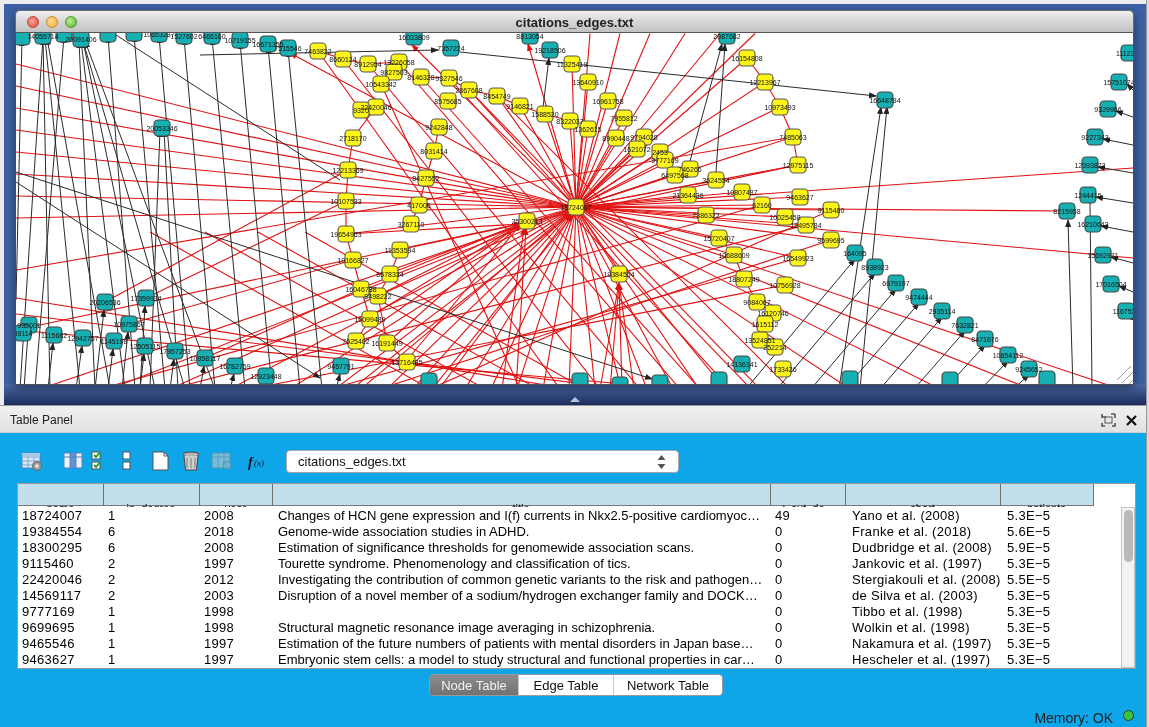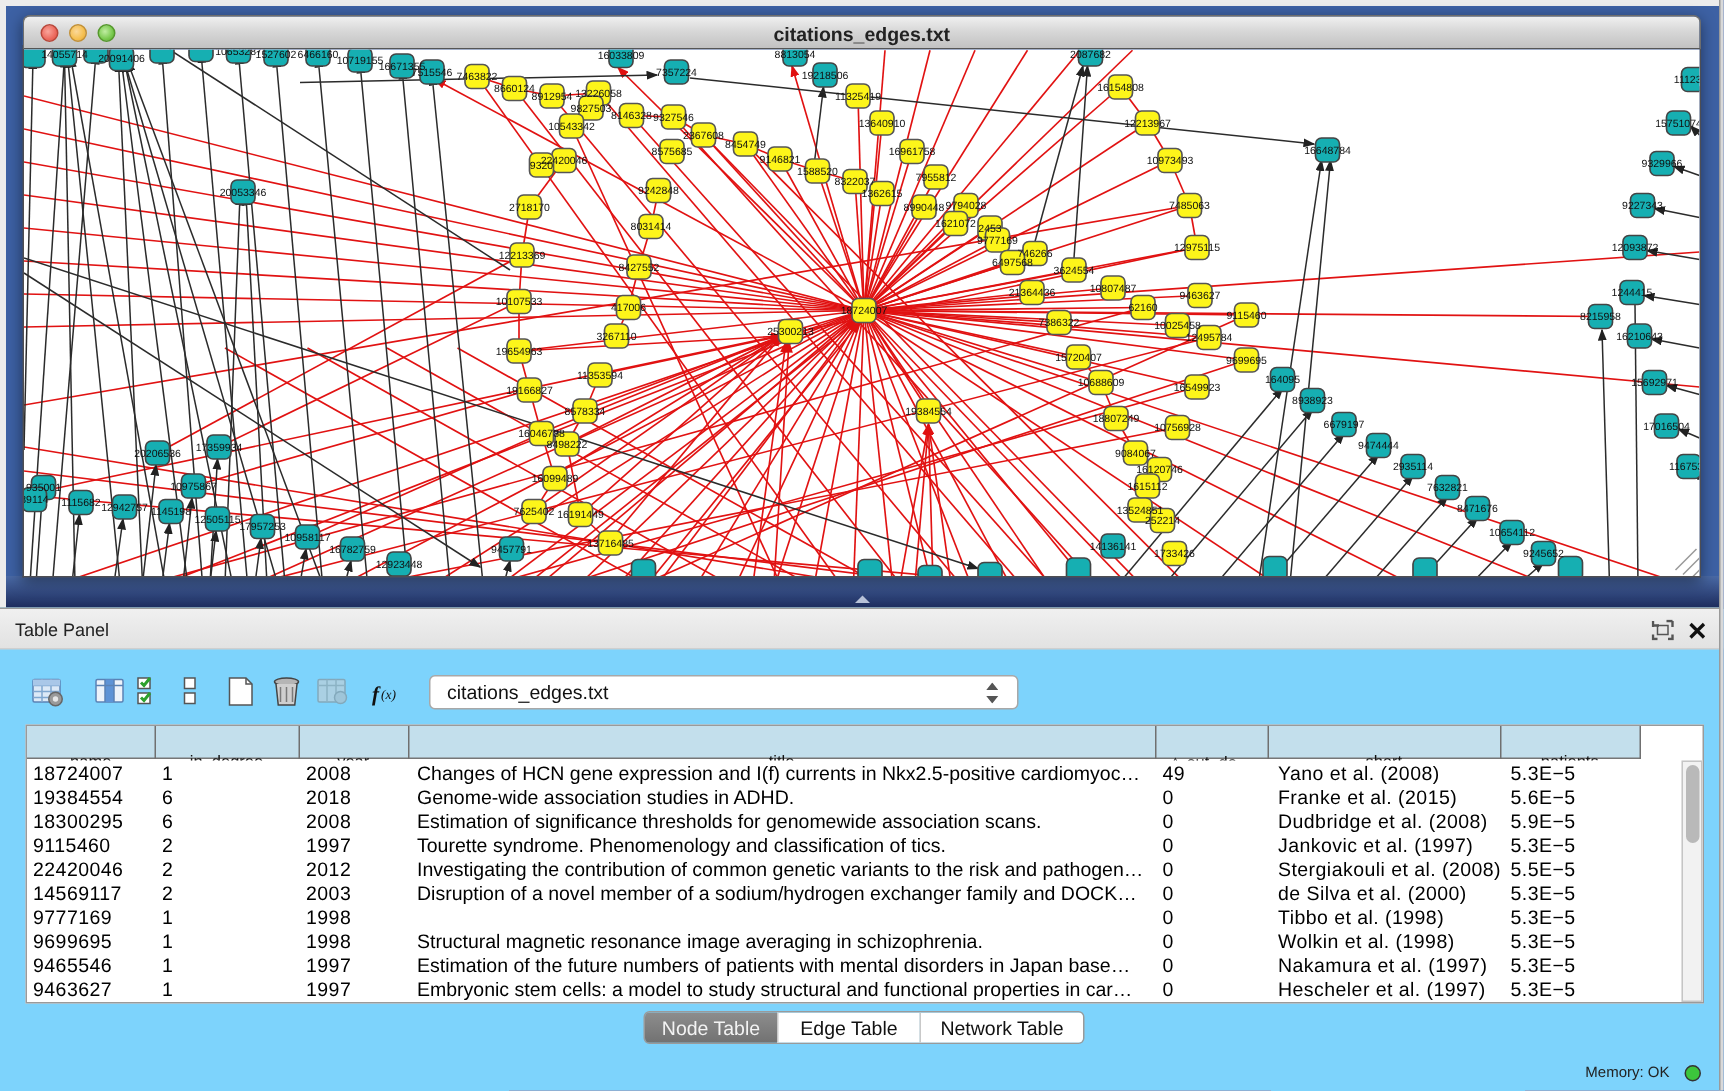--- a/index.html
+++ b/index.html
@@ -9,21 +9,21 @@
 #deskband { position:absolute; left:4px; top:384px; width:1142px; height:21px;
   background:linear-gradient(#4a6aa6,#1d2c5d); }
 #win { position:absolute; left:15px; top:10px; width:1119px; height:375px;
   border-radius:5px 5px 0 0; box-shadow:0 3px 10px rgba(0,0,0,.45); }
 #titlebar { position:absolute; left:0; top:0; width:100%; height:23px;
   background:linear-gradient(#f0f0f0,#d8d8d8 45%,#c2c2c2);
   border:1px solid #6d6d6d; border-bottom:1px solid #555; border-radius:5px 5px 0 0; }
 #title { position:absolute; width:100%; text-align:center; top:4px; font-size:13px; font-weight:bold; color:#222; }
 .tl { position:absolute; width:12px; height:12px; border-radius:50%; }
 #canvas { position:absolute; left:1px; top:23px; width:1117px; height:351px; background:#fff; overflow:hidden; }
-#panel { position:absolute; left:0; top:405px; width:1149px; height:322px; background:#7dd3fc; }
+#panel { position:absolute; left:0; top:405px; width:1149px; height:322px; background:#0ea5e9; }
 #phead { position:absolute; left:0; top:0; width:100%; height:28px;
   background:linear-gradient(#f0f0f0,#e2e2e2); border-top:1px solid #999; border-bottom:1px solid #cfcfcf; }
 #phead .t { position:absolute; left:10px; top:7px; font-size:12px; color:#222; }
 #combo { position:absolute; left:286px; top:45px; width:393px; height:23px; background:#fff;
   border:1px solid #a8a8a8; border-radius:4px; font-size:13px; color:#111; line-height:21px; padding-left:11px; }
 #tblhead { position:absolute; left:18px; top:79px; width:1076px; height:22px; background:#c3dfec;
   border-bottom:1px solid #777; }
 #tblwrap { position:absolute; left:17px; top:78px; width:1119px; height:186px; border:1px solid #9a9a9a; background:#fff; }
 .th { position:absolute; top:18px; font-size:11px; color:#111; text-align:center; }
 .tsep { position:absolute; top:79px; width:1px; height:22px; background:#707070; }
@@ -31,21 +31,21 @@
 .tr { position:absolute; left:0; width:1149px; height:16px; font-size:13px; letter-spacing:0.3px; color:#000; }
 .tr span { position:absolute; top:1px; white-space:nowrap; }
 #vsb { position:absolute; left:1121px; top:102px; width:14px; height:161px; background:#f2f2f2;
   border:1px solid #c5c5c5; }
 #vsb .thumb { position:absolute; left:1.5px; top:2px; width:9px; height:52px; background:#b9b9b9; border-radius:5px; }
 #tabs { position:absolute; left:429px; top:269px; height:22px; display:flex;
   border:1px solid #9a9a9a; border-radius:4px; overflow:hidden; font-size:13px; }
 #tabs .seg { padding-top:3px; height:22px; text-align:center; }
 #tabs .on { background:linear-gradient(#8d8d8d,#6f6f6f); color:#f3f3f3; }
 #tabs .off { background:#fff; color:#111; border-left:1px solid #c9c9c9; }
-#mem { position:absolute; right:36px; top:305px; font-size:10px; color:#222; }
+#mem { position:absolute; right:36px; top:305px; font-size:14px; color:#222; }
 #memdot { position:absolute; right:15px; top:305px; width:11px; height:11px; border-radius:50%;
   background:#3cc53c; border:1px solid #333; }
 #rstrip { position:absolute; right:0; top:0; width:3px; height:727px; background:#d9d9d9; border-left:1px solid #9a9a9a; }
 .icon { position:absolute; top:45px; }
 </style></head>
 <body>
 <div id="desk"></div>
 <div id="deskband"></div>
 <div style="position:absolute;left:570px;top:397px;width:0;height:0;border-left:5px solid transparent;border-right:5px solid transparent;border-bottom:5px solid #b8c2d8"></div>
 <div class="wline" style="left:15px;top:30px;width:1px;height:355px"></div>
@@ -659,21 +659,21 @@
         <span style="left:757px">49</span>
         <span style="left:834px">Yano et al. (2008)</span>
         <span style="left:989px">5.3E−5</span>
       </div>
       <div class="tr" style="top:16px">
         <span style="left:4px">19384554</span>
         <span style="left:90px">6</span>
         <span style="left:186px">2018</span>
         <span style="left:260px;width:492px;overflow:hidden;letter-spacing:0">Genome‑wide association studies in ADHD.</span>
         <span style="left:757px">0</span>
-        <span style="left:834px">Franke et al. (2015)</span>
+        <span style="left:834px">Franke et al. (2018)</span>
         <span style="left:989px">5.6E−5</span>
       </div>
       <div class="tr" style="top:32px">
         <span style="left:4px">18300295</span>
         <span style="left:90px">6</span>
         <span style="left:186px">2008</span>
         <span style="left:260px;width:492px;overflow:hidden;letter-spacing:0">Estimation of significance thresholds for genomewide association scans.</span>
         <span style="left:757px">0</span>
         <span style="left:834px">Dudbridge et al. (2008)</span>
         <span style="left:989px">5.9E−5</span>
@@ -695,21 +695,21 @@
         <span style="left:757px">0</span>
         <span style="left:834px">Stergiakouli et al. (2008)</span>
         <span style="left:989px">5.5E−5</span>
       </div>
       <div class="tr" style="top:80px">
         <span style="left:4px">14569117</span>
         <span style="left:90px">2</span>
         <span style="left:186px">2003</span>
         <span style="left:260px;width:492px;overflow:hidden;letter-spacing:0">Disruption of a novel member of a sodium/hydrogen exchanger family and DOCK…</span>
         <span style="left:757px">0</span>
-        <span style="left:834px">de Silva et al. (2000)</span>
+        <span style="left:834px">de Silva et al. (2003)</span>
         <span style="left:989px">5.3E−5</span>
       </div>
       <div class="tr" style="top:96px">
         <span style="left:4px">9777169</span>
         <span style="left:90px">1</span>
         <span style="left:186px">1998</span>
         <span style="left:757px">0</span>
         <span style="left:834px">Tibbo et al. (1998)</span>
         <span style="left:989px">5.3E−5</span>
       </div>

